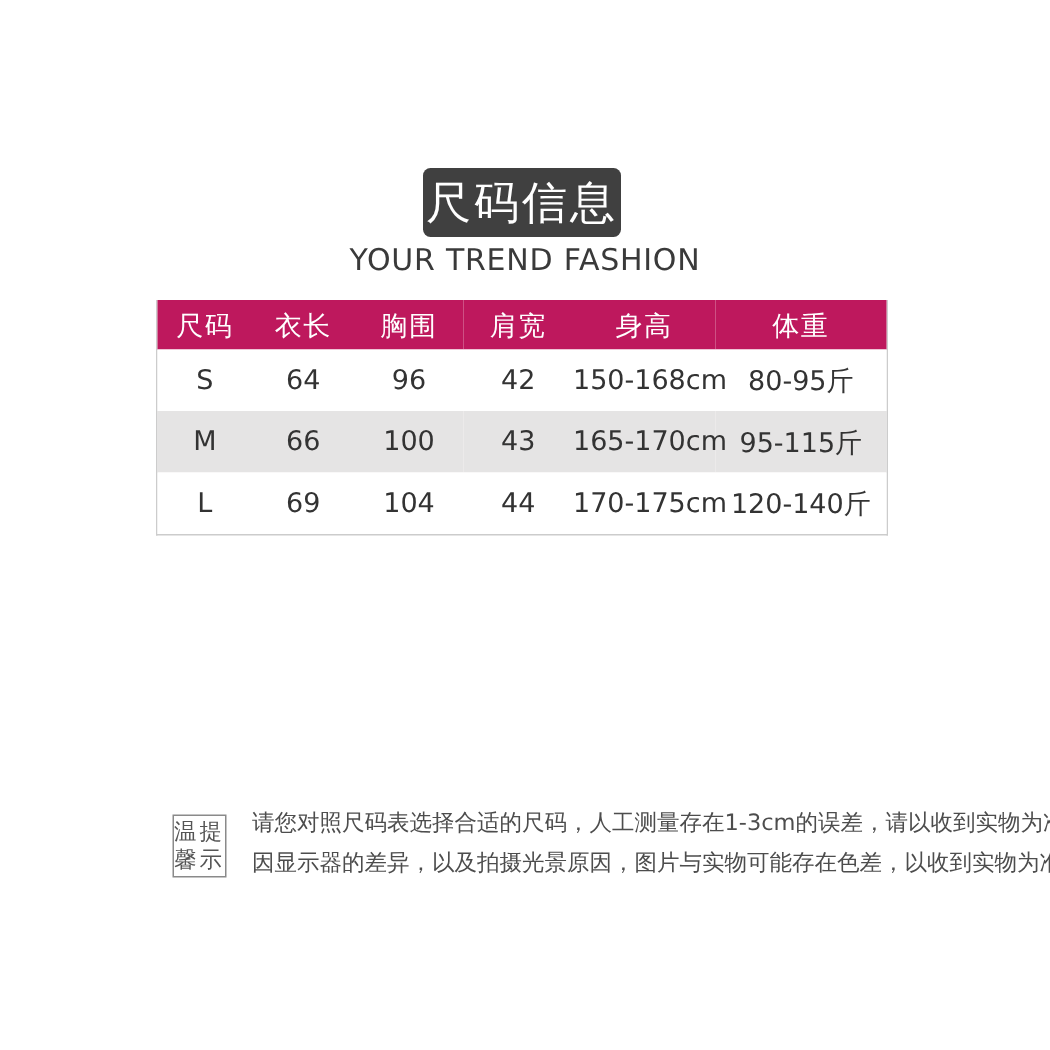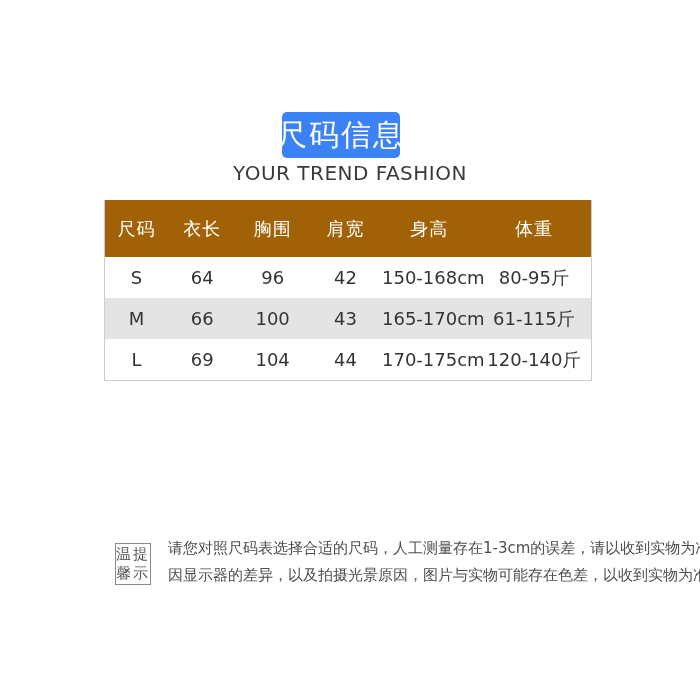--- a/index.html
+++ b/index.html
@@ -9,22 +9,22 @@
     font-family: "DejaVu Sans", "Liberation Sans", sans-serif;
     position: relative;
     overflow: hidden;
   }
   .page { position: absolute; inset: 0; }
 
   
   .title-box {
     position: absolute;
     left: 282px; top: 112px;
-    width: 118px; height: 46px;
-    background: #3b82f6;
+    width: 132px; height: 46px;
+    background: #404040;
     border-radius: 5px;
     display: flex; align-items: center; justify-content: center;
   }
   .title-box span {
     color: #ffffff;
     font-size: 30px;
     letter-spacing: 2px;
     white-space: nowrap;
   }
   .subtitle {
@@ -53,28 +53,28 @@
     border-collapse: collapse;
     table-layout: fixed;
   }
   .size-table col.c0 { width: 13%; }
   .size-table col.c1 { width: 14%; }
   .size-table col.c2 { width: 15%; }
   .size-table col.c3 { width: 15%; }
   .size-table col.c4 { width: 19.5%; }
   .size-table col.c5 { width: 23.5%; }
   .size-table thead th {
-    background: #a16207;
+    background: #be185d;
     color: #ffffff;
     font-weight: normal;
     font-size: 18px;
     height: 33px;
     text-align: center;
     letter-spacing: 1px;
-    padding: 12px;
+    padding: 0;
   }
   .size-table tbody td {
     height: 41px;
     text-align: center;
     vertical-align: middle;
     font-size: 18px;
     color: #333333;
     padding: 0;
     white-space: nowrap;
   }
@@ -143,21 +143,21 @@
             <td>42</td>
             <td>150-168cm</td>
             <td>80-95斤</td>
           </tr>
           <tr>
             <td>M</td>
             <td>66</td>
             <td>100</td>
             <td>43</td>
             <td>165-170cm</td>
-            <td>61-115斤</td>
+            <td>95-115斤</td>
           </tr>
           <tr>
             <td>L</td>
             <td>69</td>
             <td>104</td>
             <td>44</td>
             <td>170-175cm</td>
             <td>120-140斤</td>
           </tr>
         </tbody>

